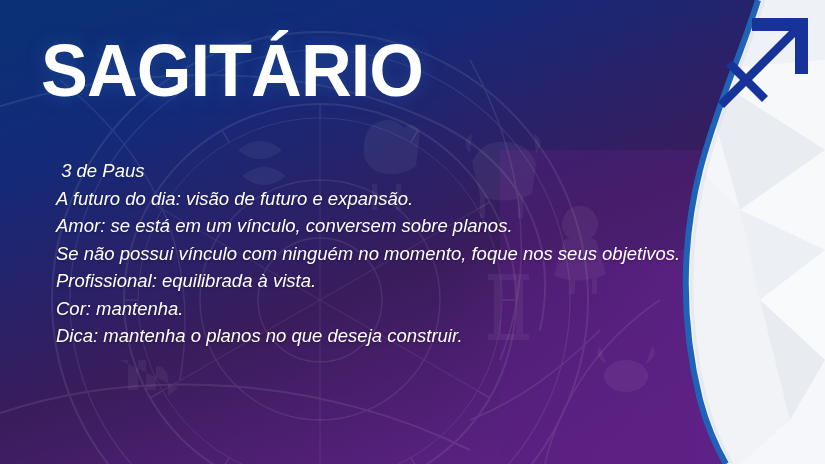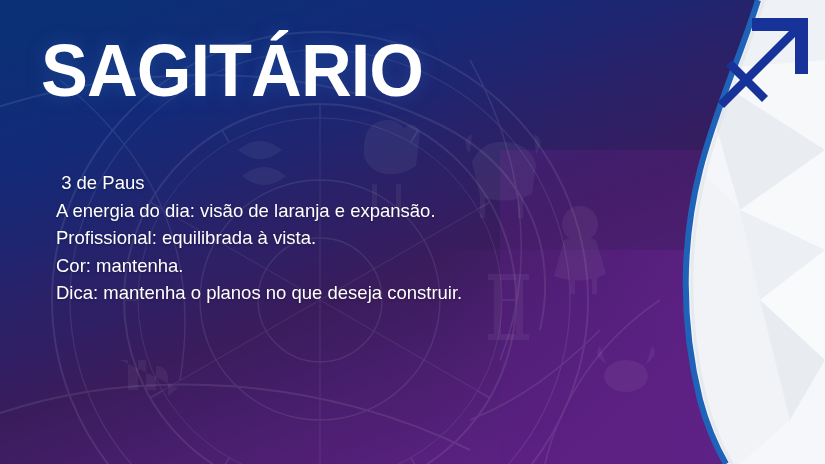--- a/index.html
+++ b/index.html
@@ -52,22 +52,23 @@
     transform: scaleX(0.95);
     transform-origin: left top;
     white-space: nowrap;
     text-shadow: 0 0 18px rgba(40,90,170,0.55);
   }
 
   
   .body-text {
     position: absolute;
     left: 56px;
-    top: 169px;
+    top: 157px;
     width: 700px;
+    font-style: italic;
   }
   .body-line {
     color: #ffffff;
     font-size: 18.5px;
     line-height: 27.5px;
     white-space: pre;
     text-shadow: 0 1px 3px rgba(0,0,0,0.30);
   }
 
   
@@ -241,21 +242,23 @@
           <path d="M0,0 h8 v30 h10 v-30 h8 v30 h10 v-24 q12,0 12,14 l0,16 l10,-8"></path>
         </g>
       </g>
     </svg>
   </div>
 
   <div class="title">SAGITÁRIO</div>
 
   <div class="body-text">
     <div class="body-line"> 3 de Paus</div>
-    <div class="body-line">A energia do dia: visão de laranja e expansão.</div>
+    <div class="body-line">A futuro do dia: visão de futuro e expansão.</div>
+    <div class="body-line">Amor: se está em um vínculo, conversem sobre planos.</div>
+    <div class="body-line">Se não possui vínculo com ninguém no momento, foque nos seus objetivos.</div>
     <div class="body-line">Profissional: equilibrada à vista.</div>
     <div class="body-line">Cor: mantenha.</div>
     <div class="body-line">Dica: mantenha o planos no que deseja construir.</div>
   </div>
 
   <div class="glyph">
     <svg viewBox="0 0 94 94">
       <g fill="#17339a">
 
         <polygon points="2,86 8,92 92,8 86,2"></polygon>

